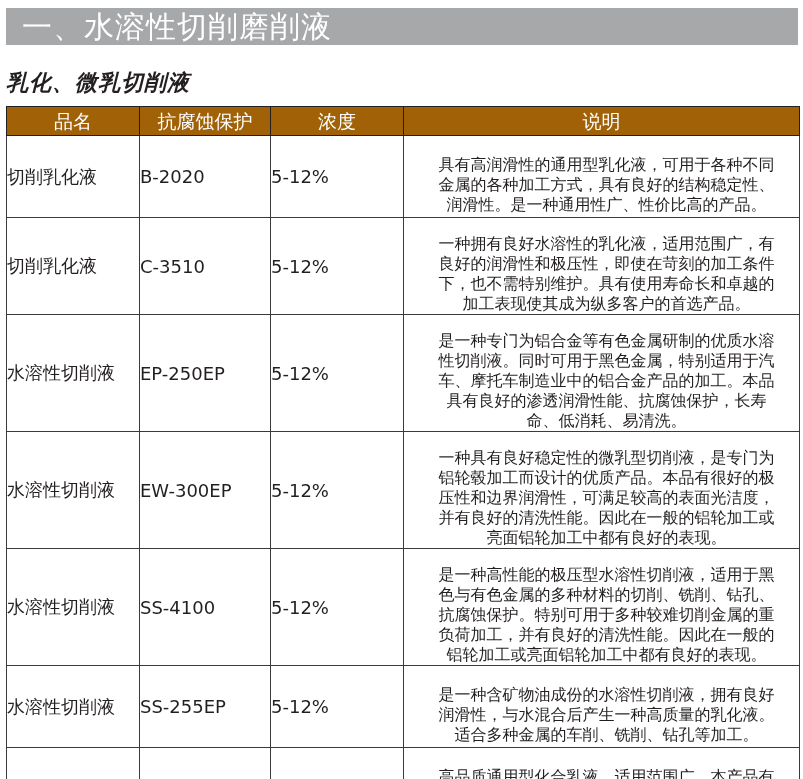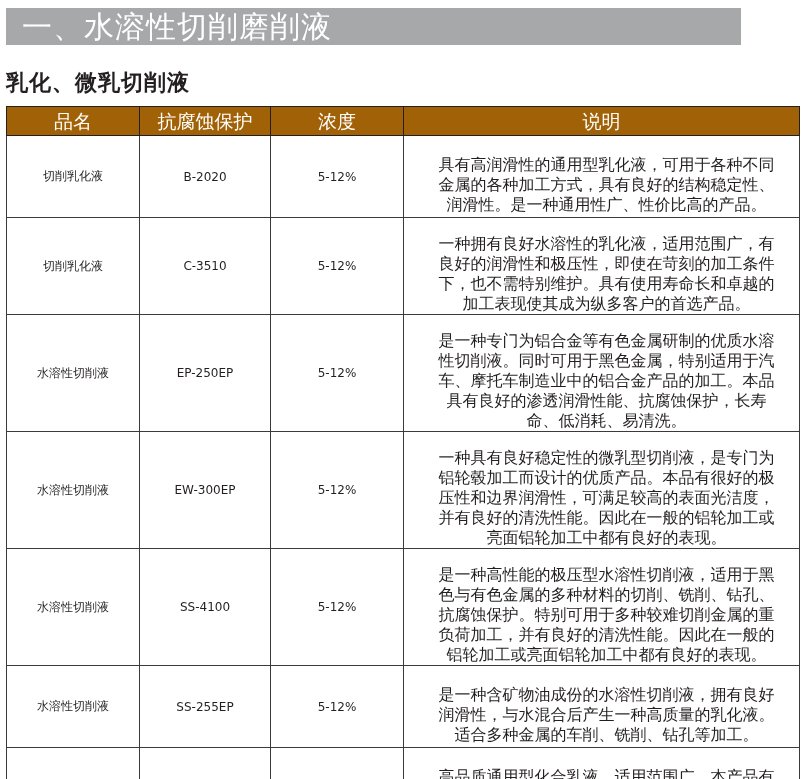--- a/index.html
+++ b/index.html
@@ -1,28 +1,28 @@
 <!DOCTYPE html>
 <html><head>
 <meta charset="utf-8">
 <style>
   html, body { margin: 0; padding: 0; background: #ffffff; }
   body { width: 803px; height: 779px; position: relative; overflow: hidden;
          font-family: "DejaVu Sans", "Liberation Sans", sans-serif; color: #231f20; }
-  .title-bar { position: absolute; left: 6px; top: 8px; width: 735px; height: 37px;
+  .title-bar { position: absolute; left: 6px; top: 8px; width: 792px; height: 37px;
                background: #a7a8aa; }
   .title-bar span { position: absolute; left: 16px; top: 1px; font-size: 30px; color: #ffffff;
                     letter-spacing: 1px; line-height: 36px; }
   .section-heading { position: absolute; left: 6px; top: 68px; font-size: 22px; font-weight: bold;
-                     color: #231f20; line-height: 30px; letter-spacing: 1px; }
+                     color: #231f20; line-height: 30px; letter-spacing: 1px; font-style: italic; }
   table.spec { position: absolute; left: 6px; top: 106px; border-collapse: collapse;
                table-layout: fixed; width: 793px; }
   table.spec th { background: #a16207; color: #ffffff; font-weight: normal; font-size: 19px;
                   height: 28px; border: 1.5px solid #231f20; padding: 0; line-height: 28px; }
-  table.spec td { border: 1.5px solid #3a3a3a; font-size: 12px; text-align: center; padding: 0;
+  table.spec td { border: 1.5px solid #3a3a3a; font-size: 18px; text-align: left; padding: 0;
                   vertical-align: middle; color: #231f20; }
   table.spec td.desc { text-align: center; padding: 16px 22px 0 32px; line-height: 20px; font-size: 16px; }
 </style>
 </head>
 <body>
 
 <div class="title-bar">
   <span>一、水溶性切削磨削液</span>
 </div>
 

